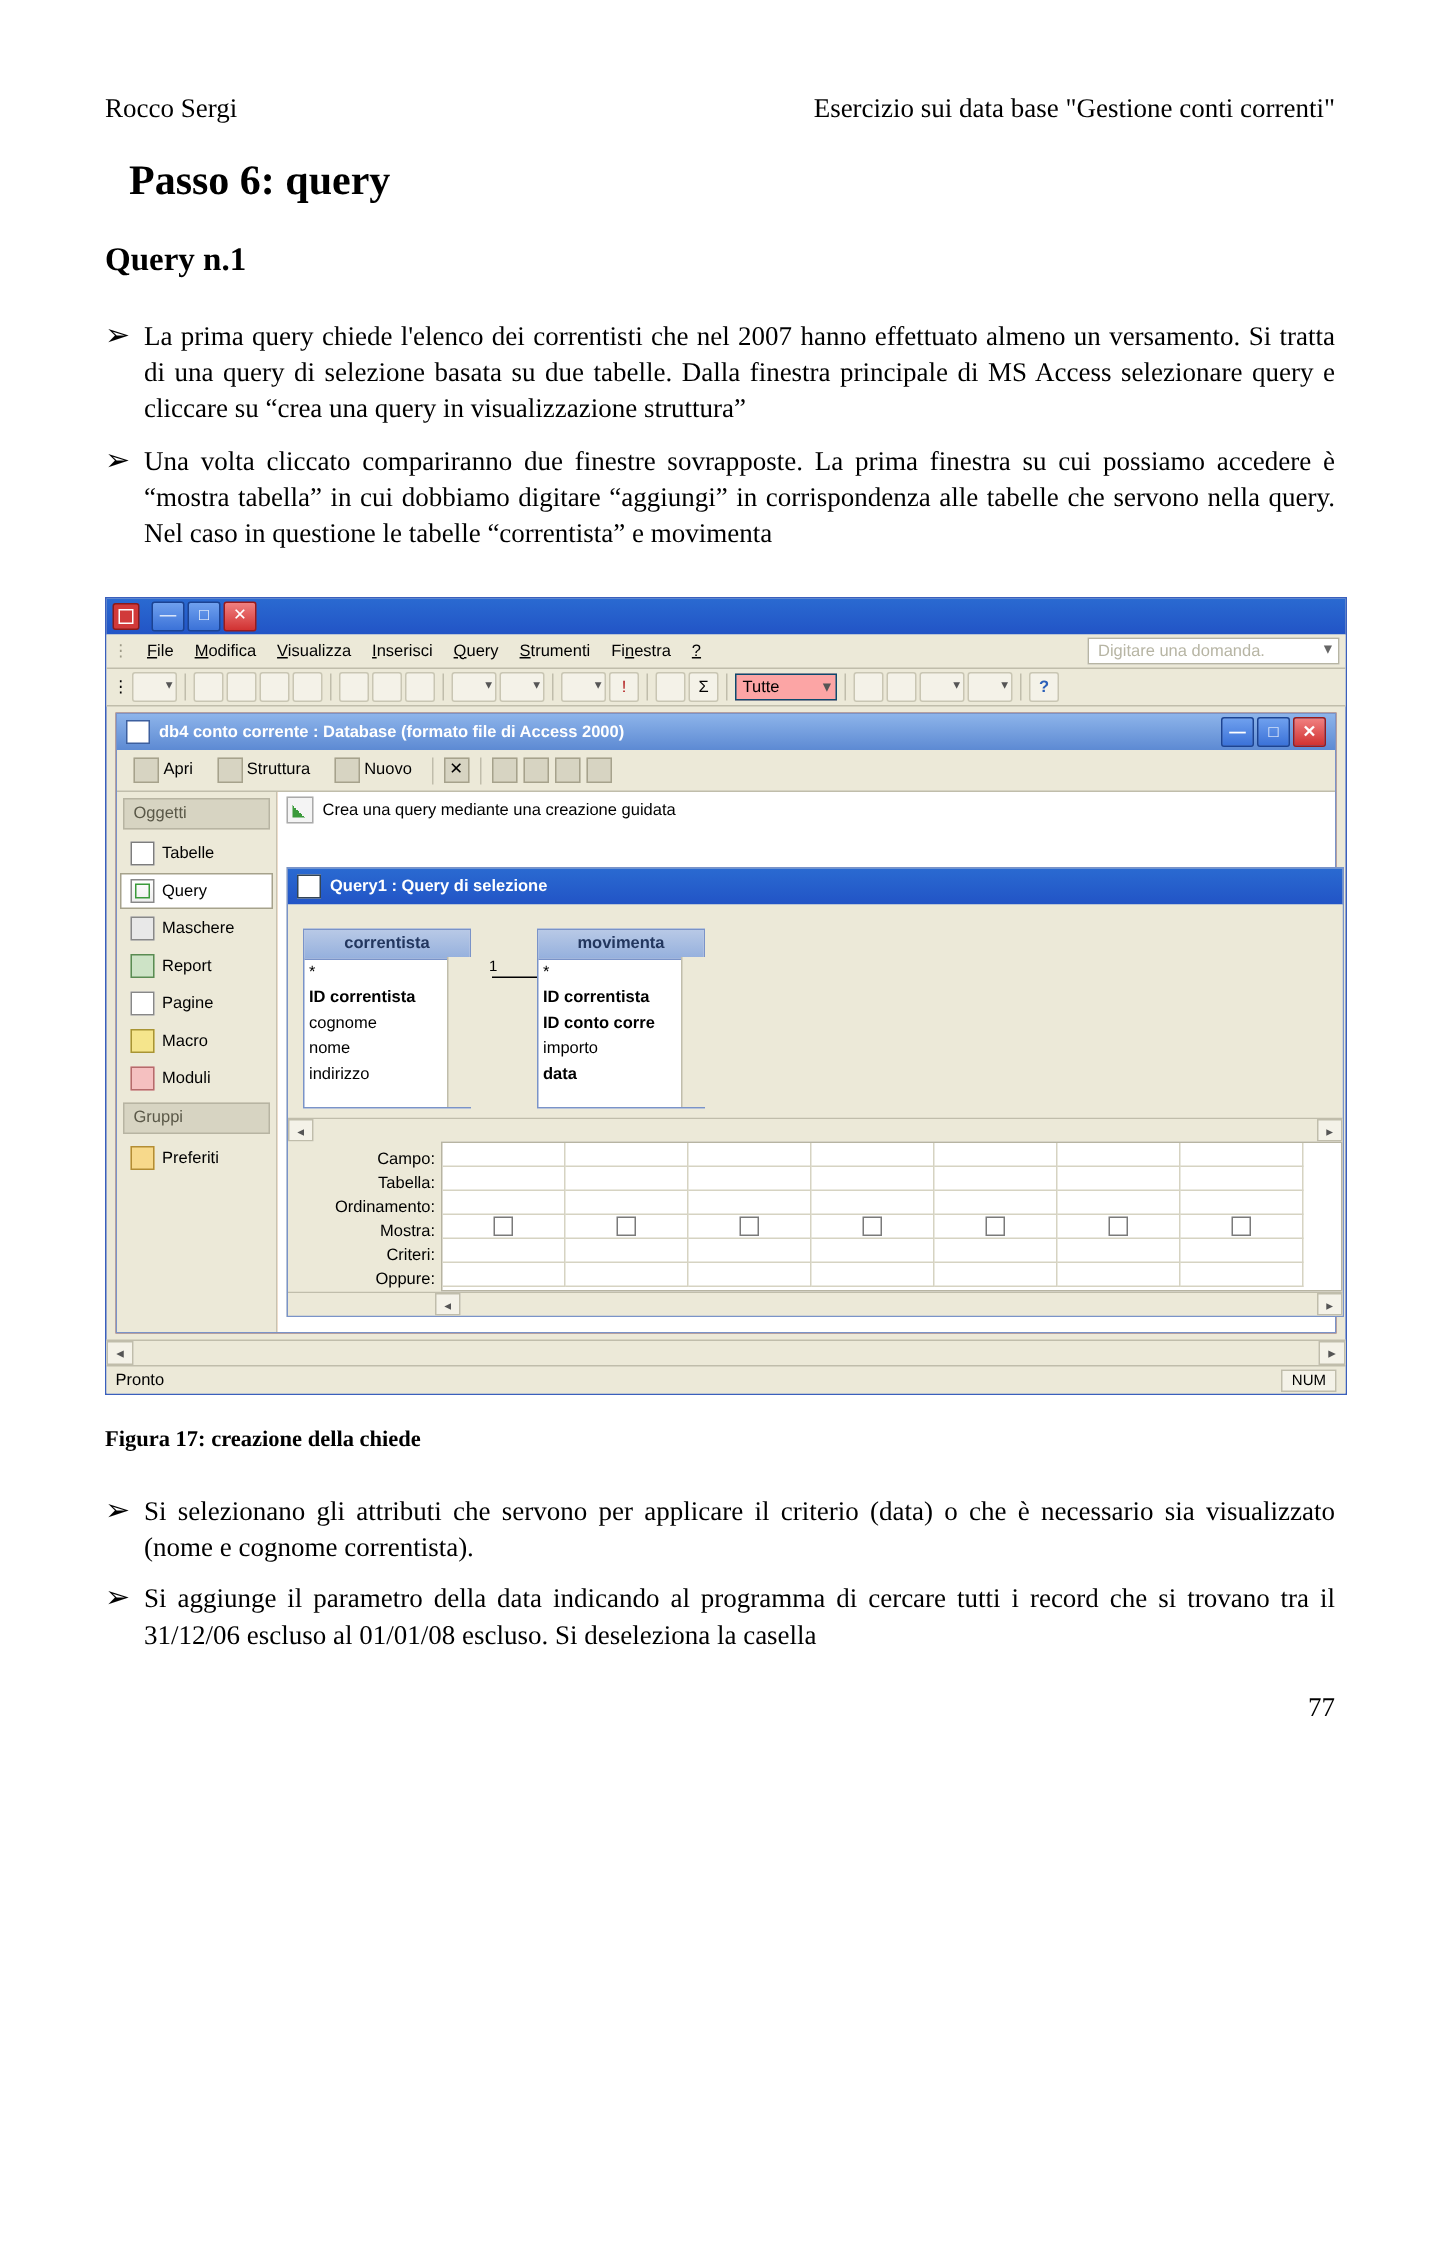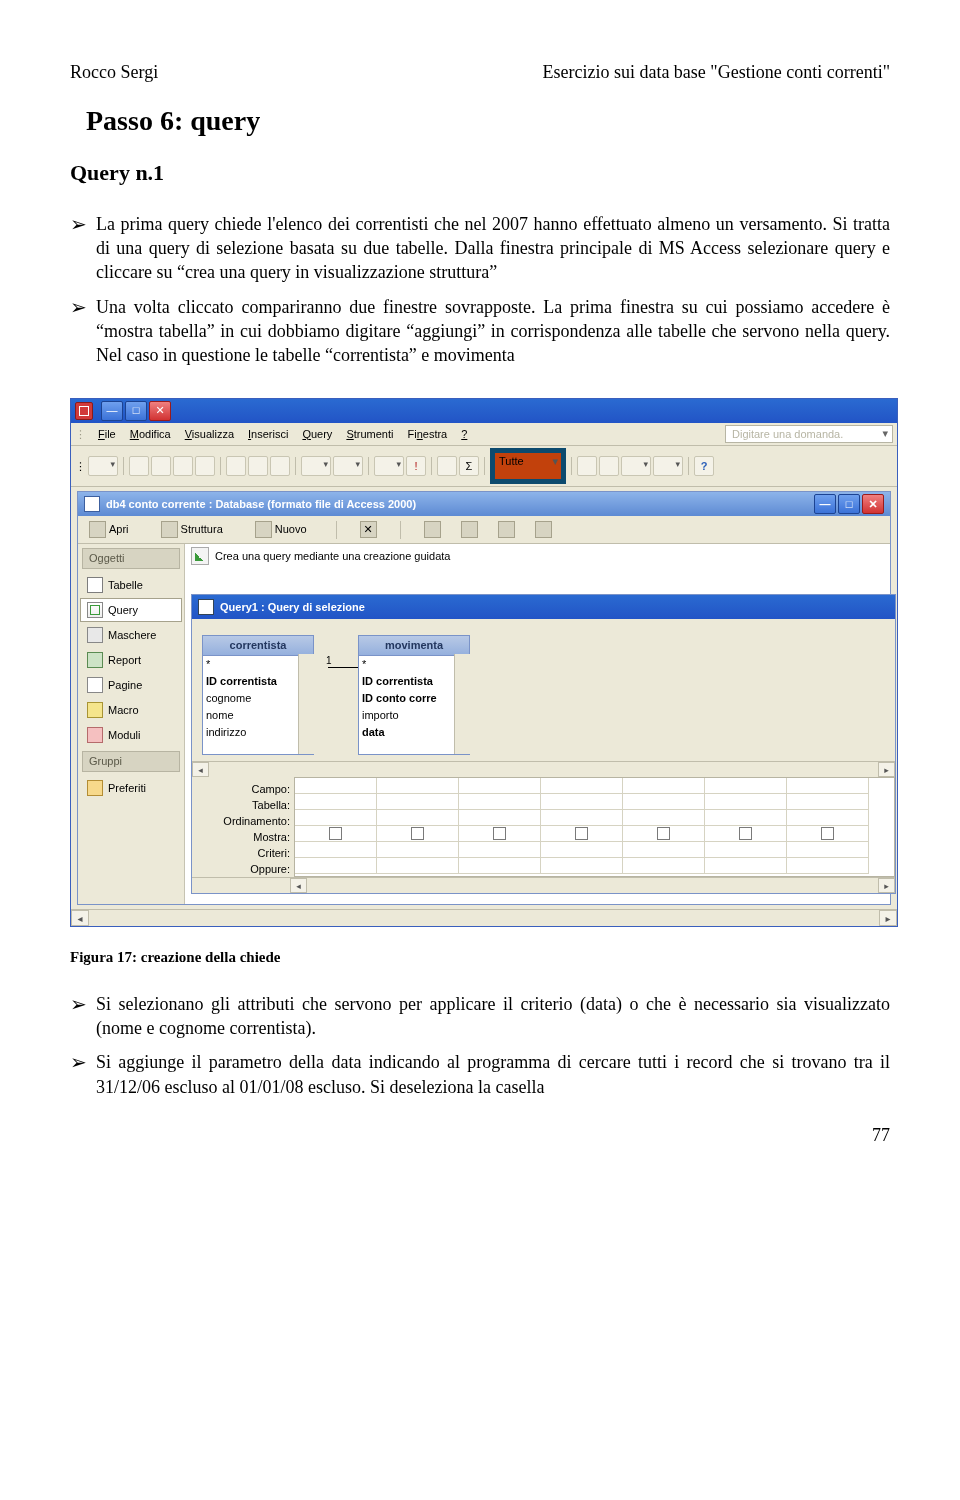--- a/index.html
+++ b/index.html
@@ -35,28 +35,28 @@
   .menubar .dots{color:#9d9a88; margin-right:4px; letter-spacing:1px;}
   .menubar .m{margin:0 7px; cursor:default;}
   .menubar .m u{text-decoration:underline;}
   .ask{margin-left:auto; background:#fff; border:1px solid #b7b5a4; color:#b7b5a4; padding:1px 20px 1px 6px; font-size:11px; width:140px; position:relative;}
   .ask::after{content:"▾"; position:absolute; right:4px; top:0; color:#666;}
   .toolbar{background:#ece9d8;border-bottom:1px solid #c0bdab;padding:2px 4px;display:flex;align-items:center;gap:2px;}
   .tb{width:18px;height:18px;border:1px solid #c9c6b3;background:#f4f2e8;border-radius:2px;position:relative;}
   .tb.dd{width:28px;}
   .tb.dd::after{content:"▾";position:absolute;right:2px;top:1px;font-size:9px;color:#555;}
   .sep{width:1px;height:18px;background:#c0bdab;margin:0 3px;}
-  .combo{background:#c2410c;border:5px solid #0c4a6e;padding:0 14px 10px 4px;height:16px;line-height:16px;position:relative;min-width:48px;font-size:11px;}
+  .combo{background:#fca5a5;border:1px solid #0c4a6e;padding:0 14px 0 4px;height:16px;line-height:16px;position:relative;min-width:48px;font-size:11px;}
   .combo::after{content:"▾";position:absolute;right:3px;top:0;color:#555;}
   
   .dbwin{margin:4px 6px 4px 6px;border:1px solid #7a93c8;background:#f97316;}
   .dbtitle{background:linear-gradient(#8db4ea,#5d8ad3);color:#fff;font-weight:bold;padding:3px 6px;display:flex;align-items:center;height:18px;}
   .dbtitle .dbicon{width:14px;height:14px;background:#fff;border:1px solid #3c5f9f;margin-right:6px;}
   .dbtitle .ttl{flex:1}
-  .dbtool{background:#ece9d8;border-bottom:1px solid #c0bdab;padding:3px 5px;display:flex;align-items:center;gap:20px;}
+  .dbtool{background:#ece9d8;border-bottom:1px solid #c0bdab;padding:3px 5px;display:flex;align-items:center;gap:4px;}
   .dbbtn{display:flex;align-items:center;gap:3px;padding:1px 5px;border:1px solid transparent;}
   .ic{width:15px;height:15px;display:inline-block;background:#d7d4c2;border:1px solid #a6a28c;}
   .dbbody{display:flex;}
   .side{width:106px;background:#ece9d8;border-right:1px solid #c6c3b2;}
   .sgroup{background:#d7d4c2;border:1px solid #b7b4a2;margin:4px;padding:2px 6px;font-weight:normal;color:#5a5848;}
   .sitem{display:flex;align-items:center;gap:5px;padding:3px 6px;margin:1px 2px;border:1px solid transparent;}
   .sitem.sel{background:#fff;border:1px solid #a6a28c;}
   .sitem .sic{width:14px;height:14px;}
   .ic-tab{background:#fff;border:1px solid #7d7d7d;}
   .ic-qry{background:linear-gradient(#fff,#eee);border:1px solid #888;position:relative;}
@@ -377,20 +377,24 @@
         </div>
       </div>
     </div>
   </div>
 
   <div class="outerhscroll">
     <div class="ar">◂</div>
     <div class="tr"></div>
     <div class="ar">▸</div>
   </div>
+  <div class="status">
+    <span>Pronto</span>
+    <span class="cell-status">NUM</span>
+  </div>
 </div>
 
 <div class="caption">Figura 17: creazione della chiede</div>
 
 <div class="bullet">
   <div class="arrow">➢</div>
   <div class="txt">Si selezionano gli attributi che servono  per applicare il criterio (data) o che è necessario sia visualizzato (nome e cognome correntista).</div>
 </div>
 <div class="bullet">
   <div class="arrow">➢</div>

